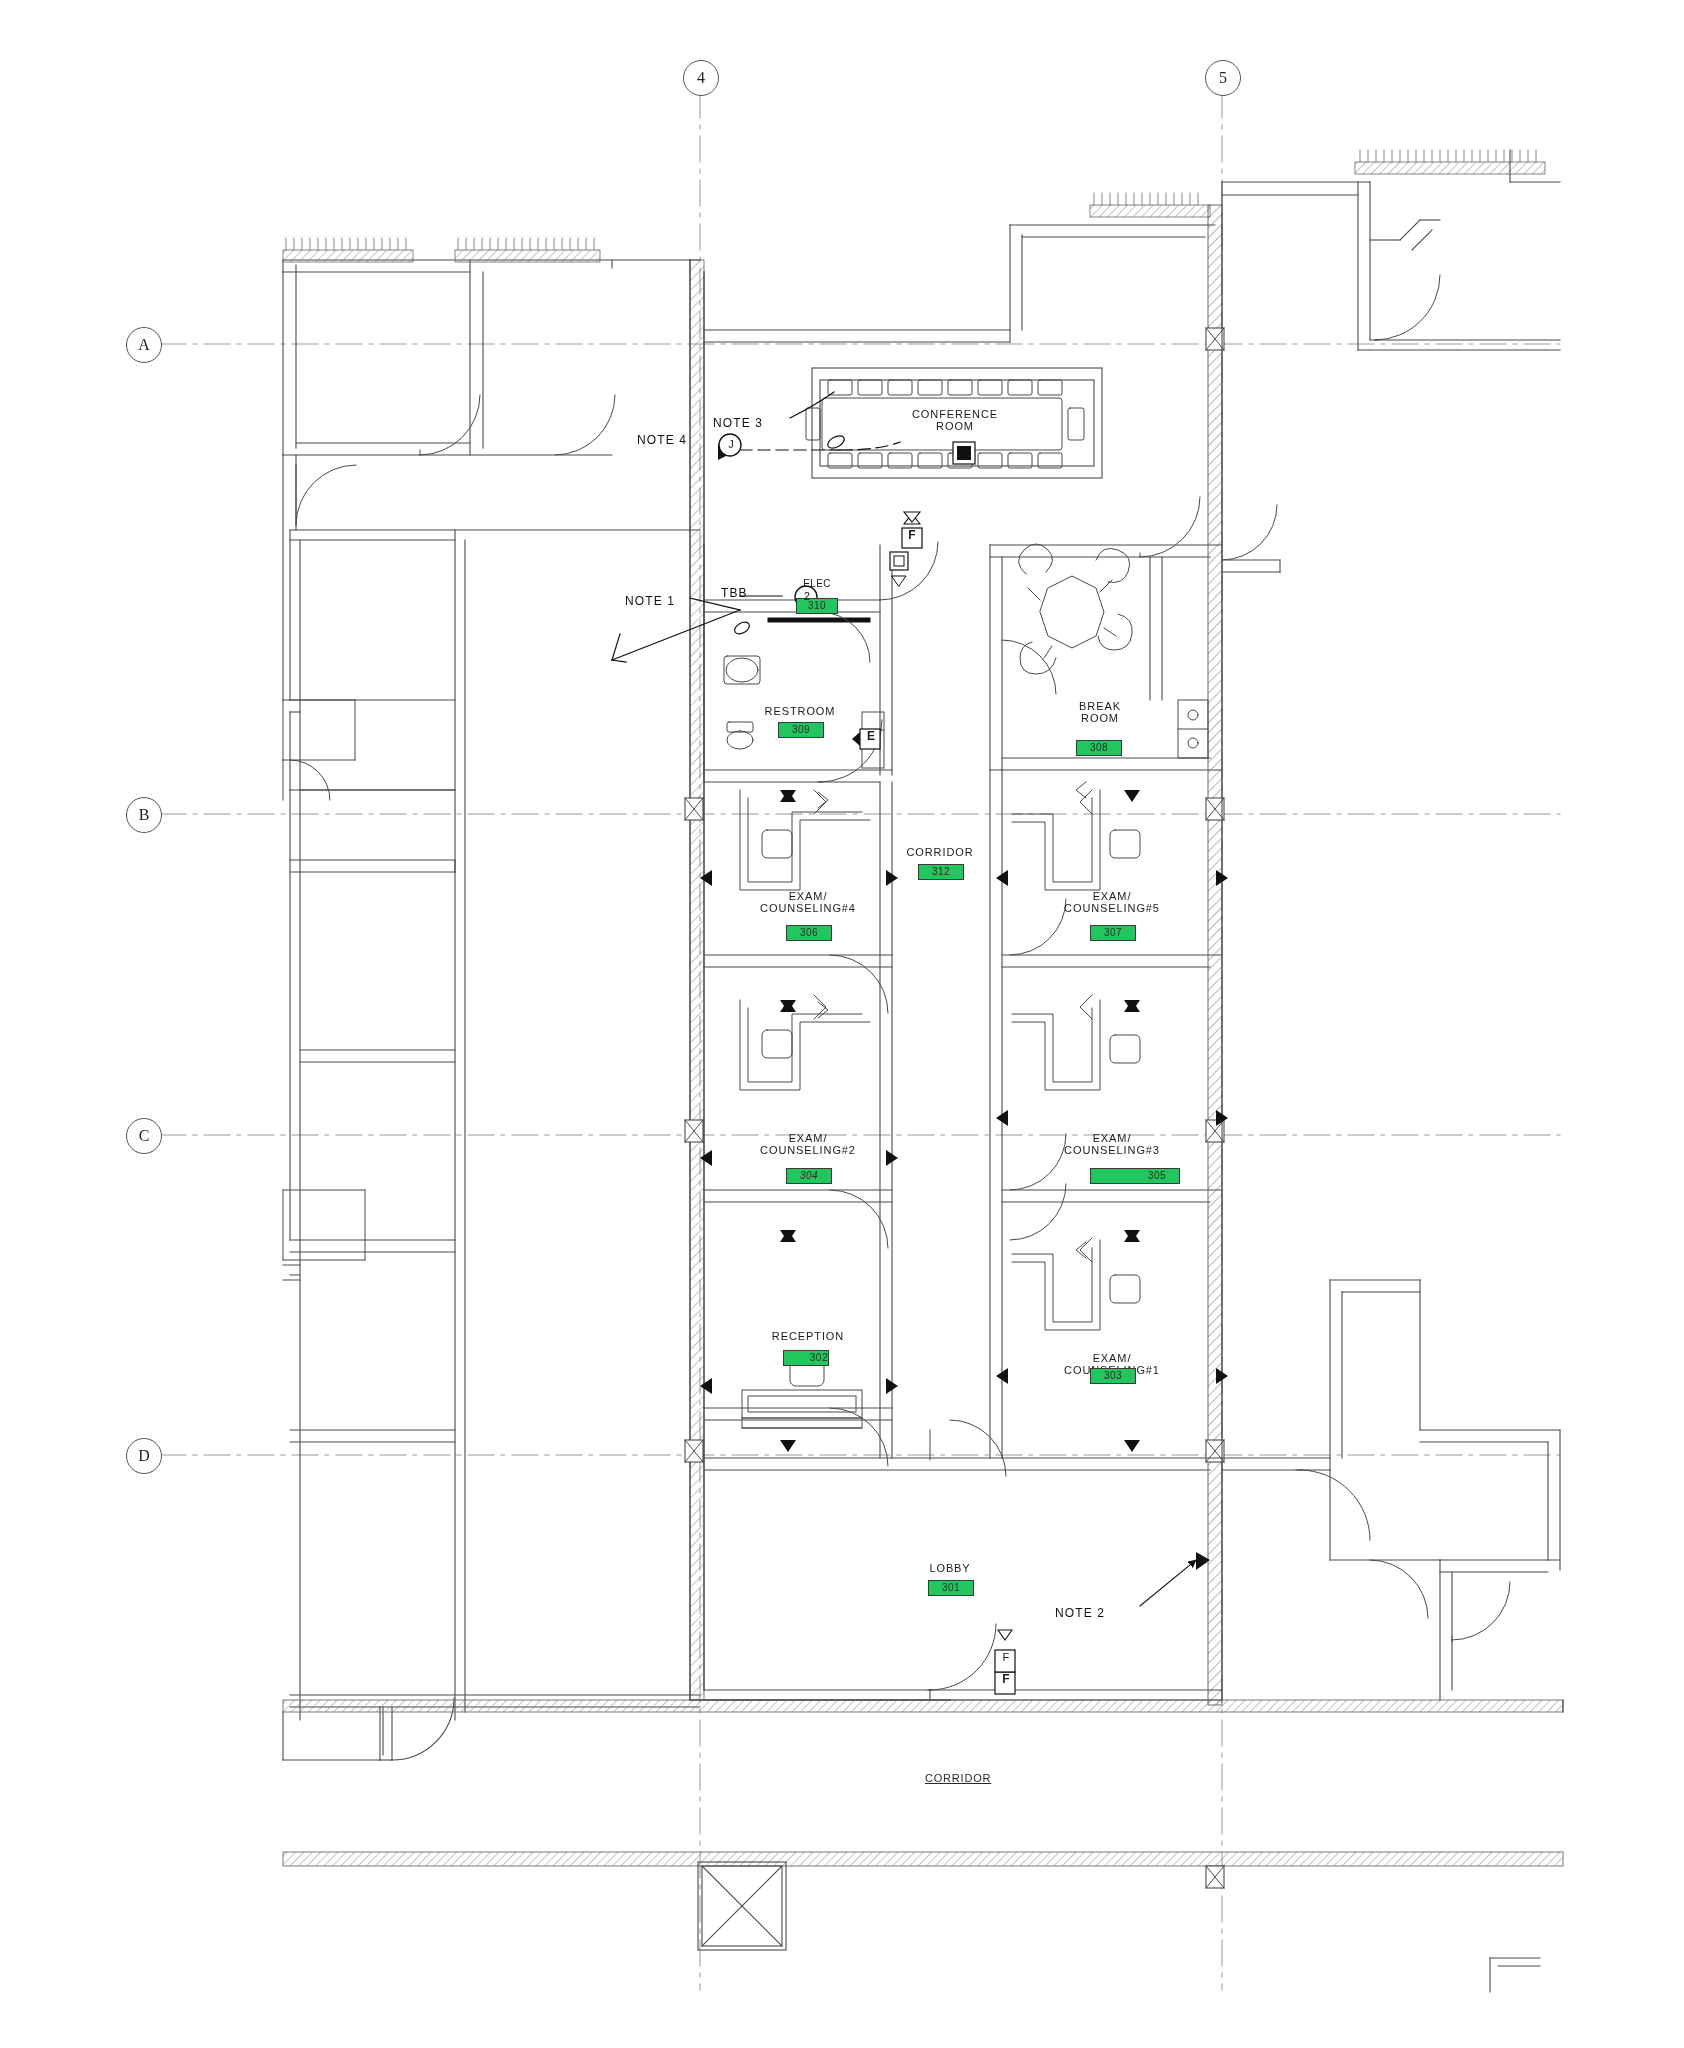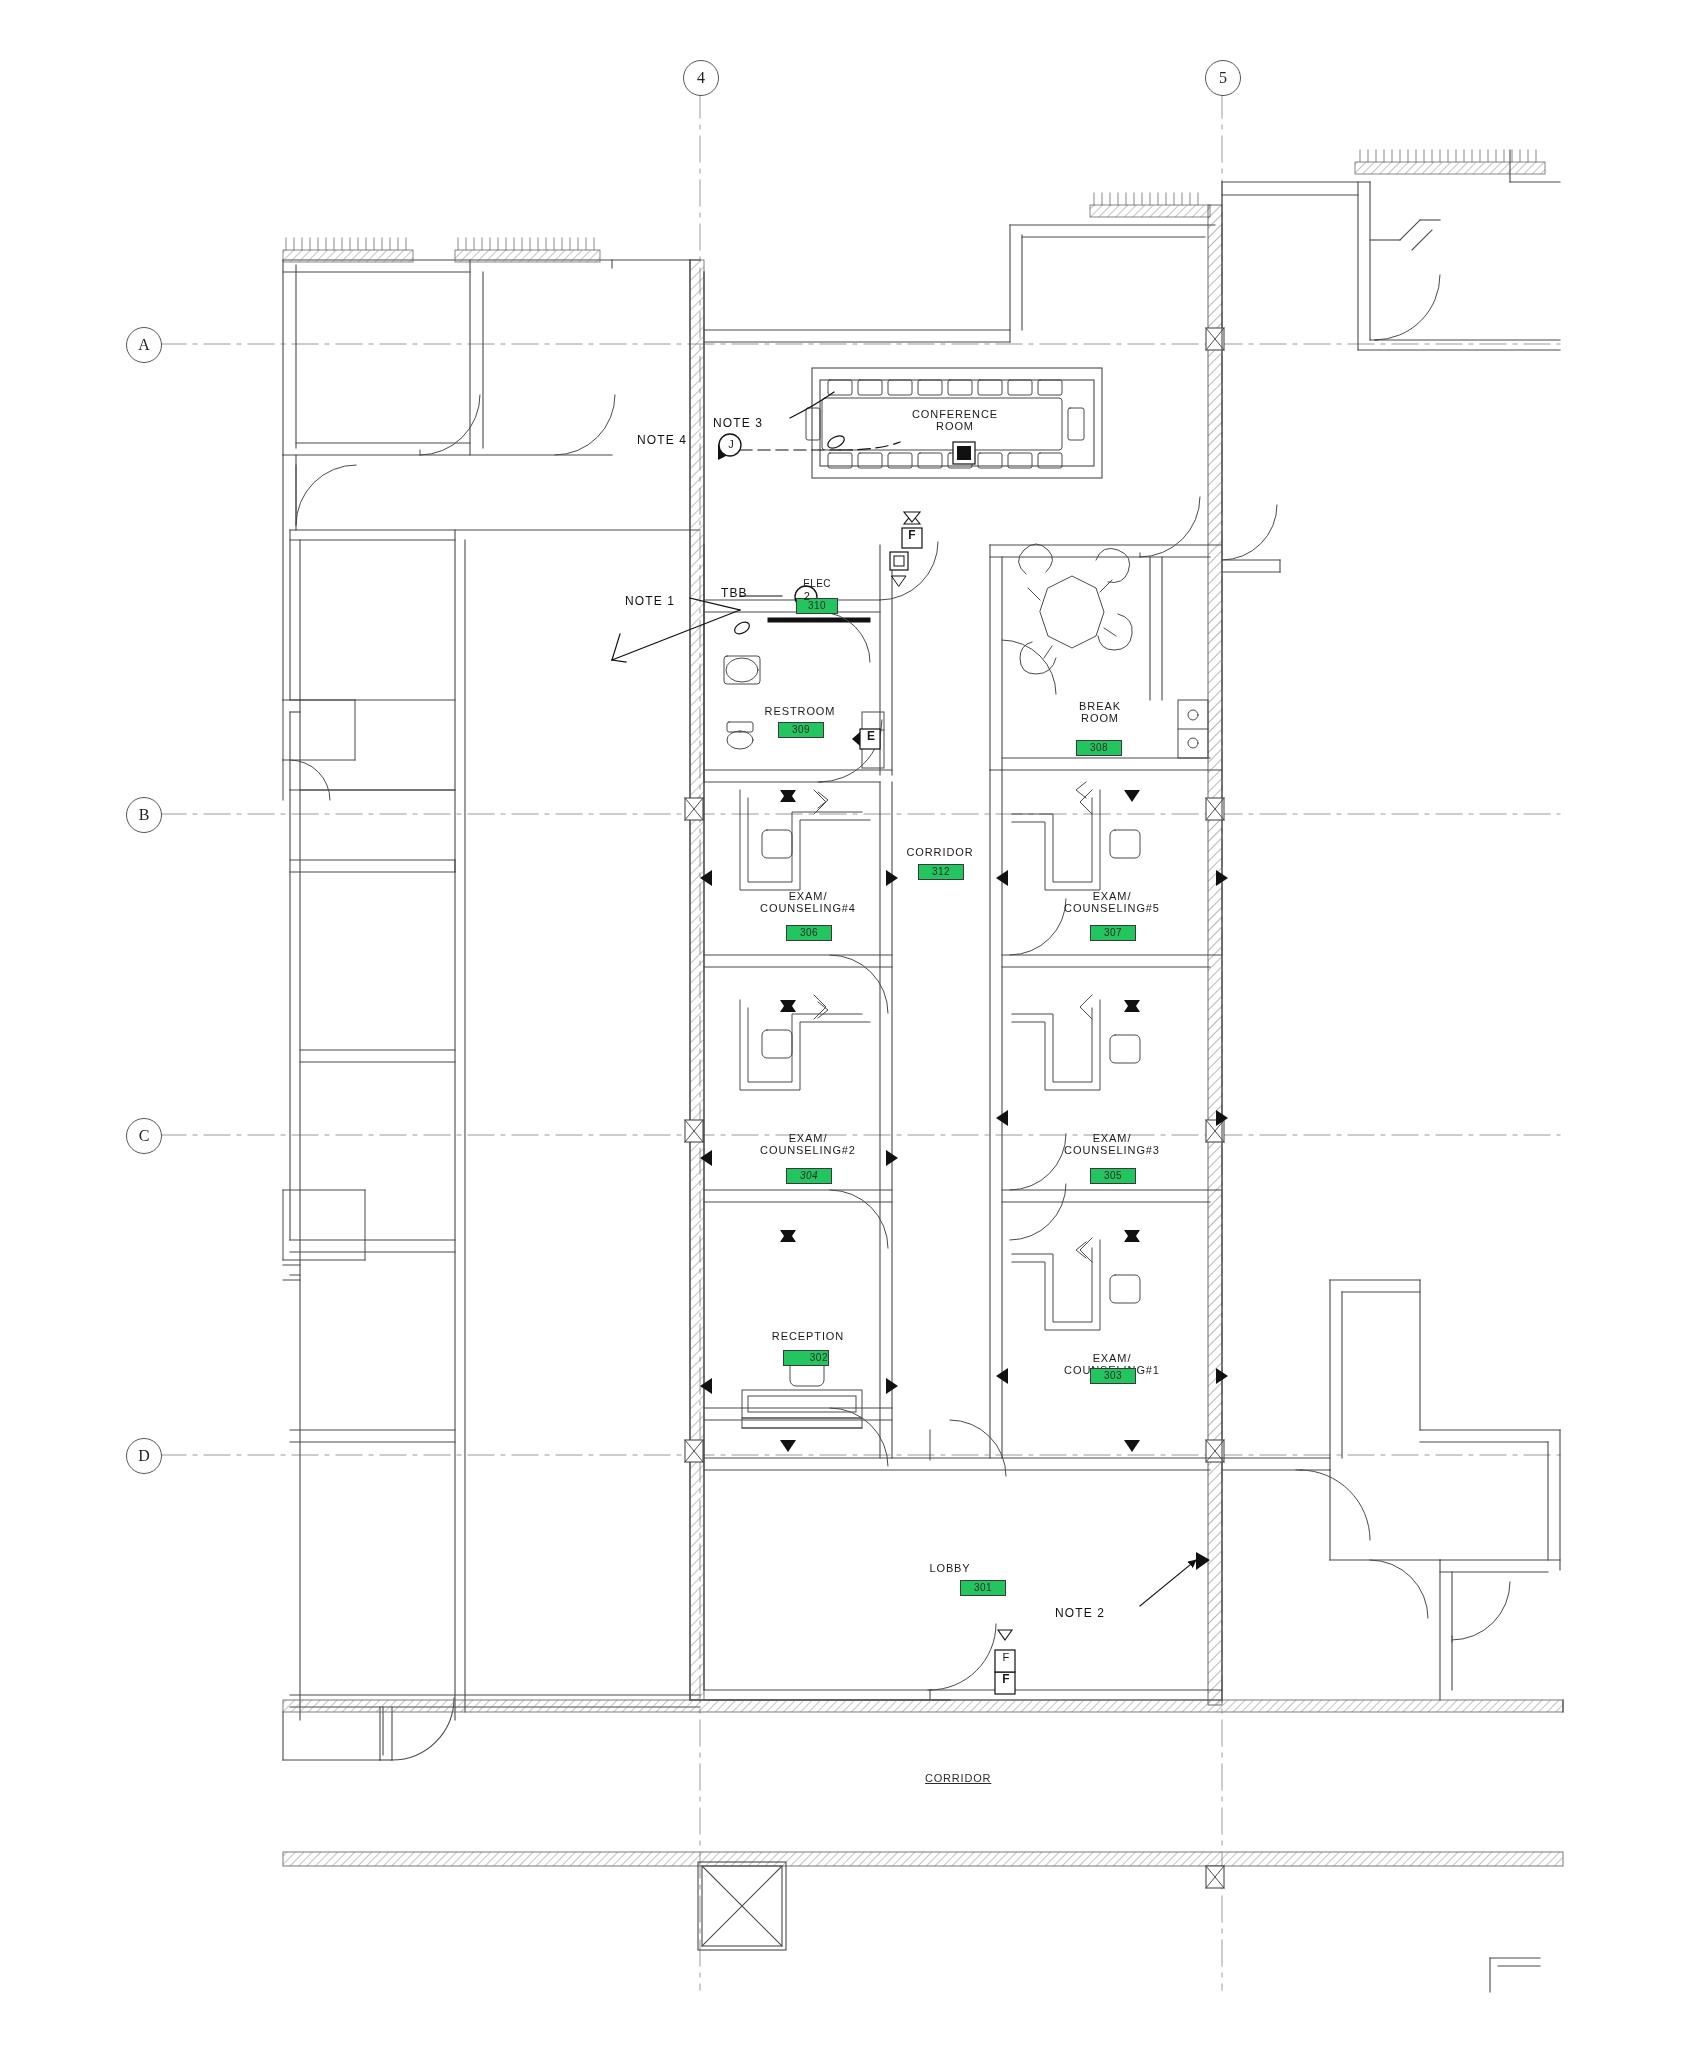--- a/index.html
+++ b/index.html
@@ -726,31 +726,31 @@
   <div class="lbl room-name" style="left:1022px; top:890px; width:180px;">EXAM/
 COUNSELING#5</div>
   <div class="room-num-box" style="left:1090px; top:925px; width:44px;">307</div>
 
   <div class="lbl room-name" style="left:718px; top:1132px; width:180px;">EXAM/
 COUNSELING#2</div>
   <div class="room-num-box" style="left:786px; top:1168px; width:44px;font-style:italic;">304</div>
 
   <div class="lbl room-name" style="left:1022px; top:1132px; width:180px;">EXAM/
 COUNSELING#3</div>
-  <div class="room-num-box" style="left:1090px; top:1168px; width:44px;">305</div>
+  <div class="room-num-box" style="left:1090px; top:1168px; width:44px;padding-left:44px;">305</div>
 
   <div class="lbl room-name" style="left:718px; top:1330px; width:180px;">RECEPTION</div>
   <div class="room-num-box" style="left:783px; top:1350px; width:44px;text-align:right;">302</div>
 
   <div class="lbl room-name" style="left:1022px; top:1352px; width:180px;">EXAM/
 COUNSELING#1</div>
   <div class="room-num-box" style="left:1090px; top:1368px; width:44px;">303</div>
 
   <div class="lbl room-name" style="left:890px; top:1562px; width:120px;">LOBBY</div>
-  <div class="room-num-box" style="left:928px; top:1580px; width:44px;margin-left:32px;">301</div>
+  <div class="room-num-box" style="left:928px; top:1580px; width:44px;">301</div>
 
   <div class="lbl small" style="left:782px; top:578px; width:70px;">ELEC</div>
   <div class="room-num-box" style="left:796px; top:598px; width:40px;">310</div>
 
   <div class="note-txt" style="left:637px; top:425px;">NOTE 4</div>
   <div class="note-txt" style="left:713px; top:408px;">NOTE 3</div>
   <div class="note-txt" style="left:625px; top:586px;">NOTE 1</div>
   <div class="note-txt" style="left:1055px; top:1598px;">NOTE 2</div>
 
   <div class="note-txt" style="left:721px; top:578px;">TBB</div>

